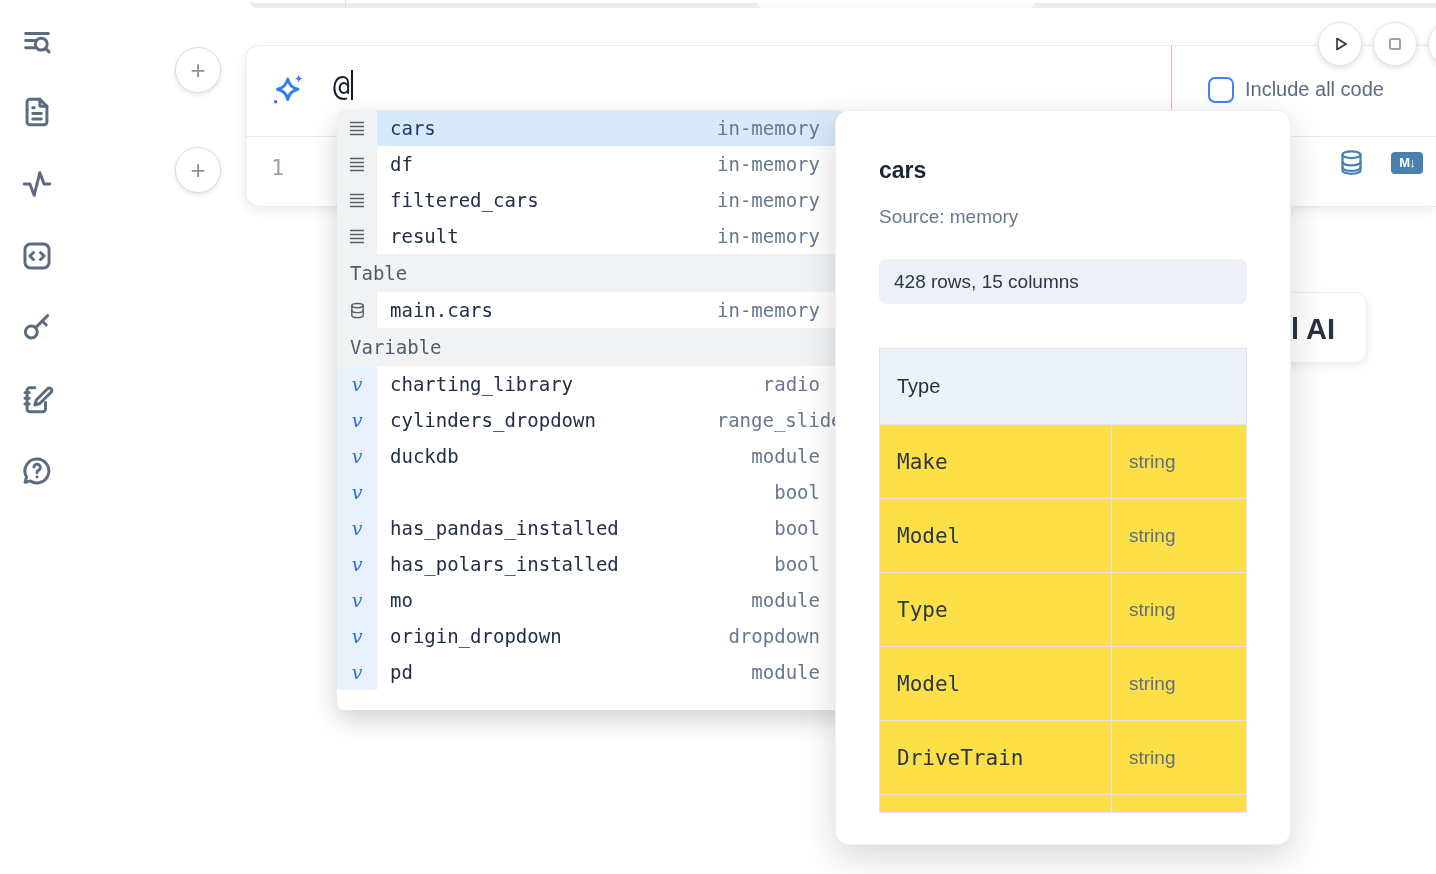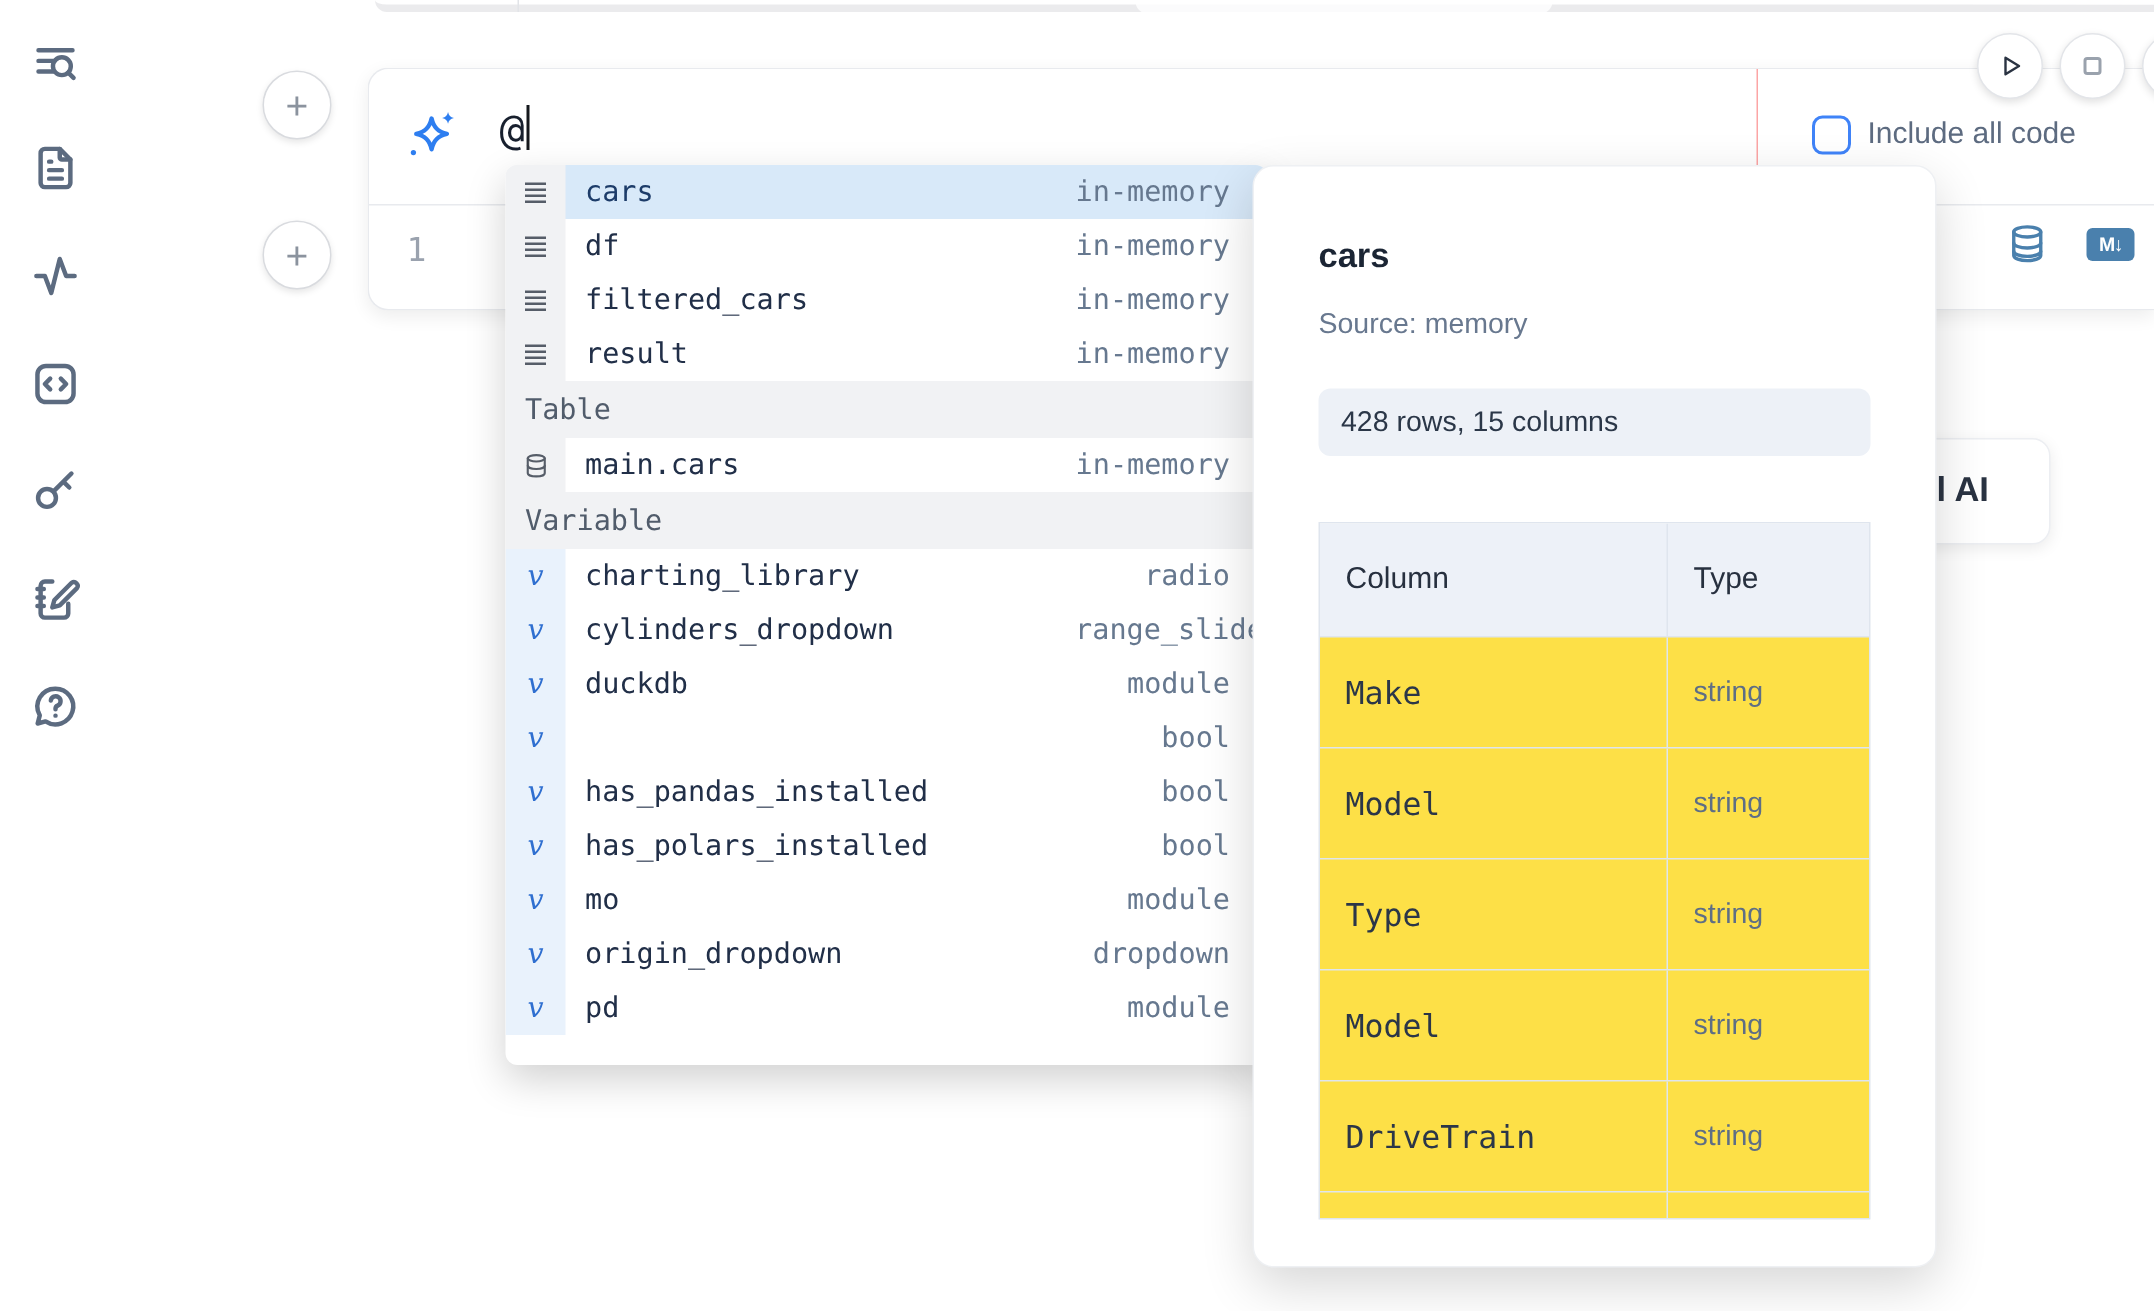--- a/index.html
+++ b/index.html
@@ -65,21 +65,21 @@
   .dd-type { margin-left:auto; padding-right:25px; color:#66788f; white-space:pre;text-align:right; }
   .dd-type.type-overflow { margin-right:-34px; }
   .dd-row.sel { background:linear-gradient(to right, #f1f2f4 40px, #d8e9f9 40px); }
   .dd-row.sel .dd-name { color:#1d3c69; }
   .v-ic { font-family:"DejaVu Serif", serif; font-style:italic; color:#2f6fd0; font-size:19px; }
 
   
   .ai-frag { position:absolute; left:1150px; top:292px; width:217px; height:71px; background:#fff;
              border:1px solid #eceef2; border-radius:12px; box-shadow:0 3px 10px rgba(0,0,0,.08);
              z-index:15; }
-  .ai-frag span { position:absolute; left:140px; top:20px; font-size:23px; font-weight:bold; color:#2a3342; }
+  .ai-frag span { position:absolute; left:140px; top:20px; font-size:29px; font-weight:bold; color:#2a3342; }
 
   
   .panel { position:absolute; left:835px; top:110px; width:456px; height:735px; background:#fff;
            border:1px solid #eef0f3; border-radius:14px; box-shadow:0 12px 34px rgba(0,0,0,.16);
            z-index:20; }
   .panel-title { position:absolute; left:43px; top:46px; font-size:23px; font-weight:bold; color:#1b2534; }
   .panel-source { position:absolute; left:43px; top:95px; font-size:19px; color:#68788f; }
   .shape-badge { position:absolute; left:43px; top:148px; width:368px; height:45px; background:#edf1f7;
                  border-radius:8px; display:flex; align-items:center; padding-left:15px;
                  font-size:19px; color:#2b3748; }
@@ -328,21 +328,20 @@
       </div>
     </div>
 </div>
 
 <div class="panel">
   <div class="panel-title">cars</div>
   <div class="panel-source">Source: memory</div>
   <div class="shape-badge">428 rows, 15 columns</div>
   <div class="ptable">
     <div class="prow head">
-      <div class="pc1">Column</div>
       <div class="pc2">Type</div>
     </div>
     <div>
         <div class="prow">
           <div class="pc1">
             <span class="pcell-name">Make</span>
           </div>
           <div class="pc2">
             <span class="pcell-type">string</span>
           </div>

